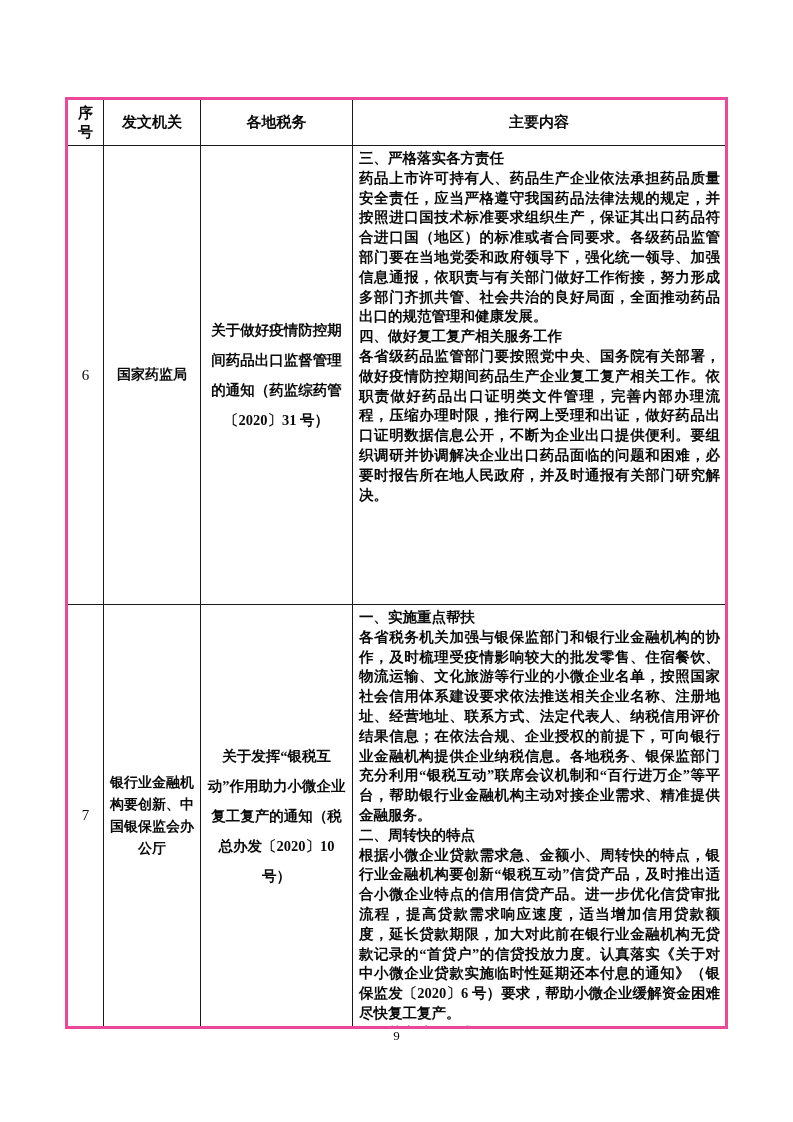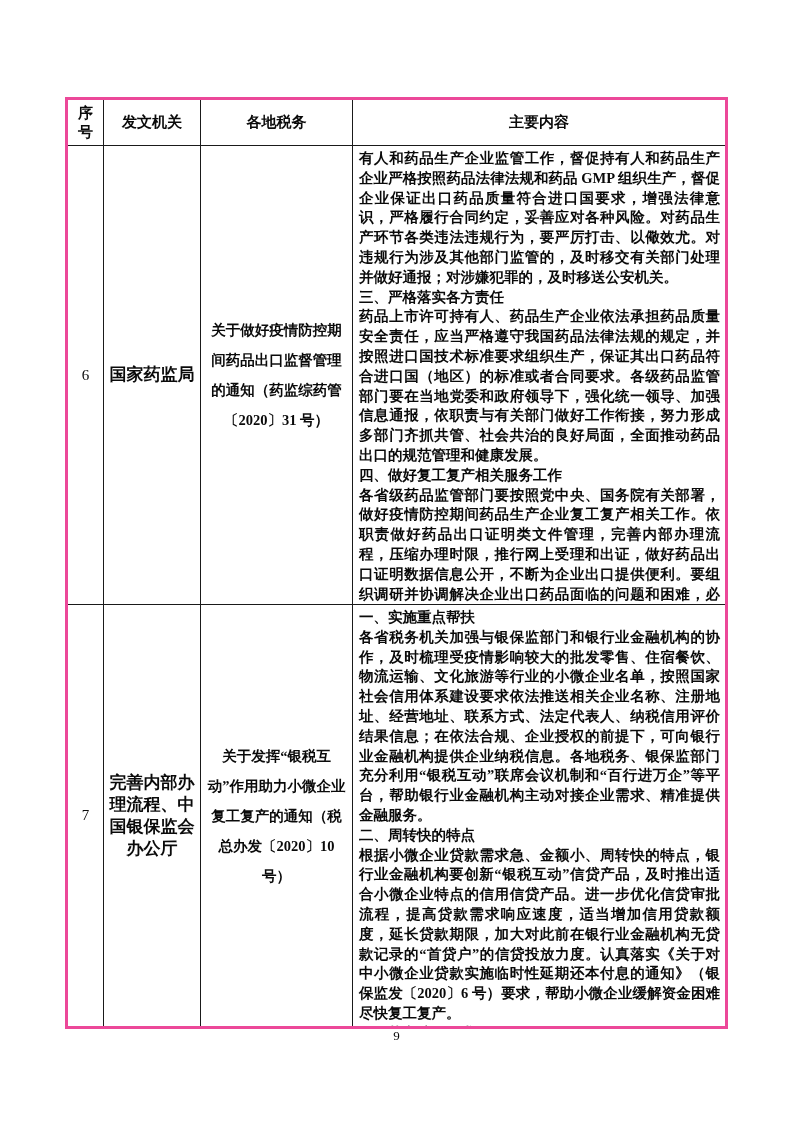--- a/index.html
+++ b/index.html
@@ -59,21 +59,21 @@
   .hdr-index-inner { width: 17px; text-align: center; }
 
   .data-rows .trow:nth-child(1) { height: 459px; }
   .data-rows .trow:nth-child(2) { height: 421px; }
 
   .index-text {
     font-size: 15px;
     font-weight: normal;
   }
   .agency-text {
-    font-size: 17px;
+    font-size: 14px;
     font-weight: bold;
     line-height: 22px;
     text-align: center;
     padding: 0 5px;
   }
   .document-text {
     font-size: 14.5px;
     font-weight: bold;
     line-height: 30px;
     text-align: center;
@@ -129,34 +129,33 @@
     <div class="tcell c-index">
       <span class="index-text bind-index">6</span>
     </div>
     <div class="tcell c-agency">
       <div class="agency-text bind-agency">国家药监局</div>
     </div>
     <div class="tcell c-document">
       <div class="document-text bind-document">关于做好疫情防控期间药品出口监督管理的通知（药监综药管〔2020〕31 号）</div>
     </div>
     <div class="tcell c-content content-cell">
-            <div class="para">有人和药品生产企业监管工作，督促持有人和药品生产企业严格按照药品法律法规和药品 GMP 组织生产，督促企业保证出口药品质量符合进口国要求，增强法律意识，严格履行合同约定，妥善应对各种风险。对药品生产环节各类违法违规行为，要严厉打击、以儆效尤。对违规行为涉及其他部门监管的，及时移交有关部门处理并做好通报；对涉嫌犯罪的，及时移送公安机关。</div>
             <div class="para heading">三、严格落实各方责任</div>
             <div class="para">药品上市许可持有人、药品生产企业依法承担药品质量安全责任，应当严格遵守我国药品法律法规的规定，并按照进口国技术标准要求组织生产，保证其出口药品符合进口国（地区）的标准或者合同要求。各级药品监管部门要在当地党委和政府领导下，强化统一领导、加强信息通报，依职责与有关部门做好工作衔接，努力形成多部门齐抓共管、社会共治的良好局面，全面推动药品出口的规范管理和健康发展。</div>
             <div class="para heading">四、做好复工复产相关服务工作</div>
             <div class="para">各省级药品监管部门要按照党中央、国务院有关部署，做好疫情防控期间药品生产企业复工复产相关工作。依职责做好药品出口证明类文件管理，完善内部办理流程，压缩办理时限，推行网上受理和出证，做好药品出口证明数据信息公开，不断为企业出口提供便利。要组织调研并协调解决企业出口药品面临的问题和困难，必要时报告所在地人民政府，并及时通报有关部门研究解决。</div>
           </div>
   </div>
 
   <div class="trow">
     <div class="tcell c-index">
       <span class="index-text bind-index">7</span>
     </div>
     <div class="tcell c-agency">
-      <div class="agency-text bind-agency">完善内部办理流程、中国银保监会办公厅</div>
+      <div class="agency-text bind-agency">银行业金融机构要创新、中国银保监会办公厅</div>
     </div>
     <div class="tcell c-document">
       <div class="document-text bind-document">关于发挥“银税互动”作用助力小微企业复工复产的通知（税总办发〔2020〕10 号）</div>
     </div>
     <div class="tcell c-content content-cell">
             <div class="para heading">一、实施重点帮扶</div>
             <div class="para">各省税务机关加强与银保监部门和银行业金融机构的协作，及时梳理受疫情影响较大的批发零售、住宿餐饮、物流运输、文化旅游等行业的小微企业名单，按照国家社会信用体系建设要求依法推送相关企业名称、注册地址、经营地址、联系方式、法定代表人、纳税信用评价结果信息；在依法合规、企业授权的前提下，可向银行业金融机构提供企业纳税信息。各地税务、银保监部门充分利用“银税互动”联席会议机制和“百行进万企”等平台，帮助银行业金融机构主动对接企业需求、精准提供金融服务。</div>
             <div class="para heading">二、周转快的特点</div>
             <div class="para">根据小微企业贷款需求急、金额小、周转快的特点，银行业金融机构要创新“银税互动”信贷产品，及时推出适合小微企业特点的信用信贷产品。进一步优化信贷审批流程，提高贷款需求响应速度，适当增加信用贷款额度，延长贷款期限，加大对此前在银行业金融机构无贷款记录的“首贷户”的信贷投放力度。认真落实《关于对中小微企业贷款实施临时性延期还本付息的通知》（银保监发〔2020〕6 号）要求，帮助小微企业缓解资金困难尽快复工复产。</div>
             <div class="para heading">三、落实扩围要求</div>

